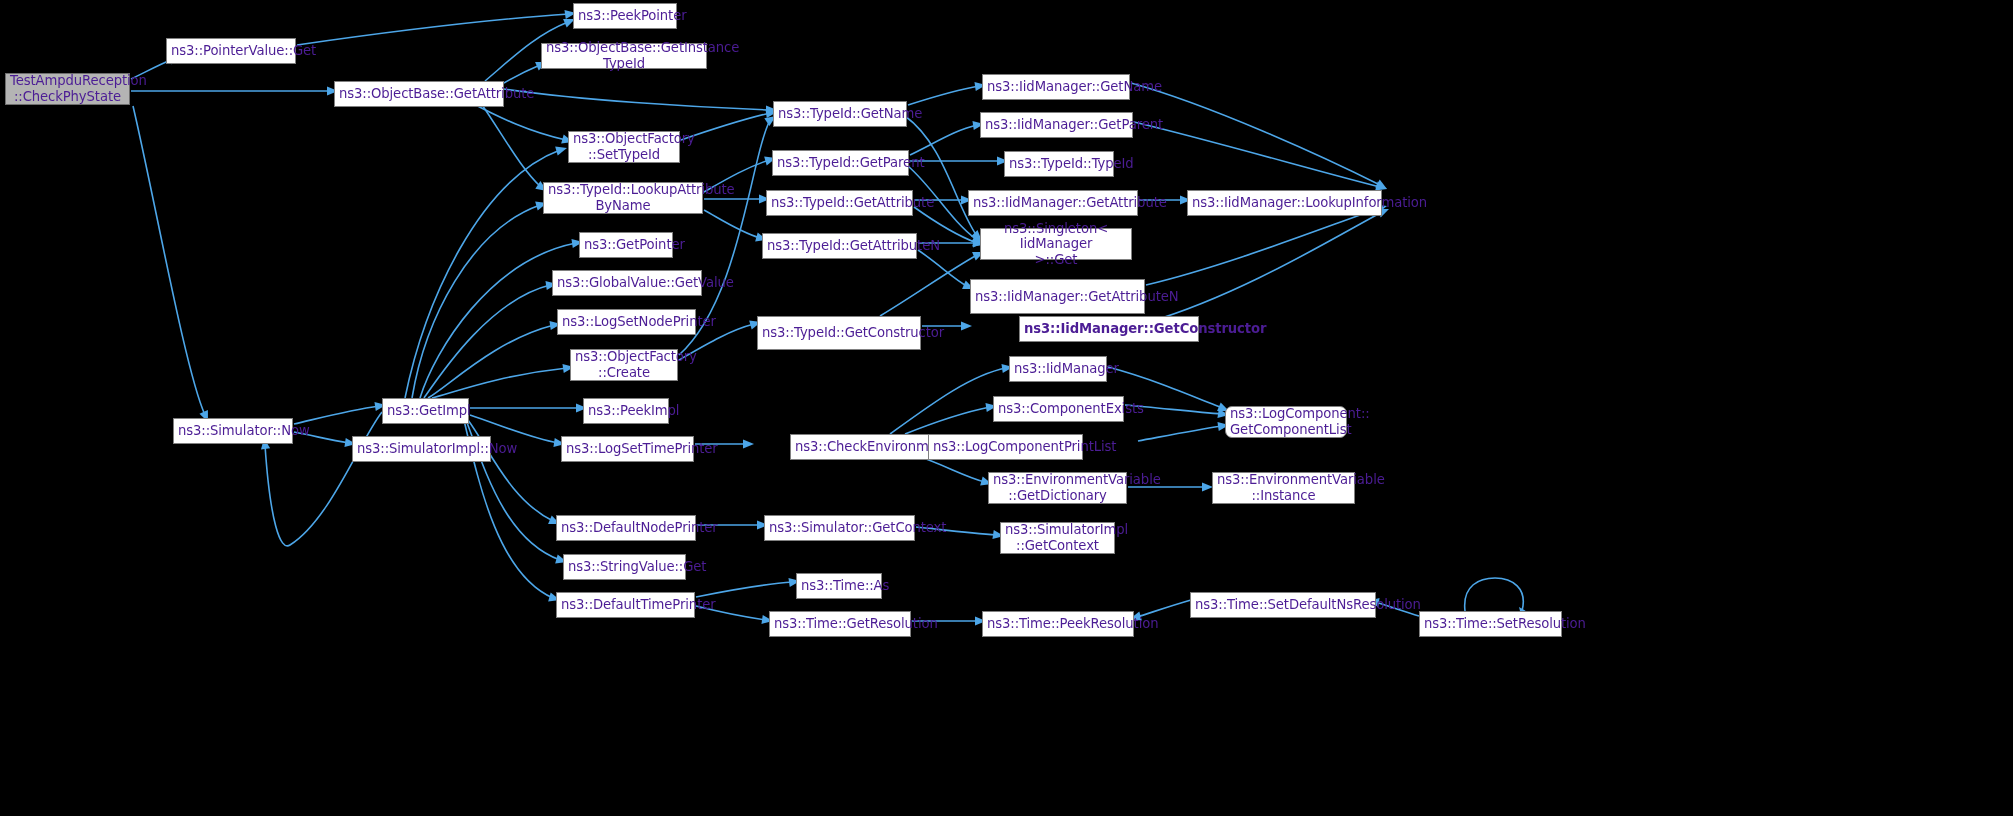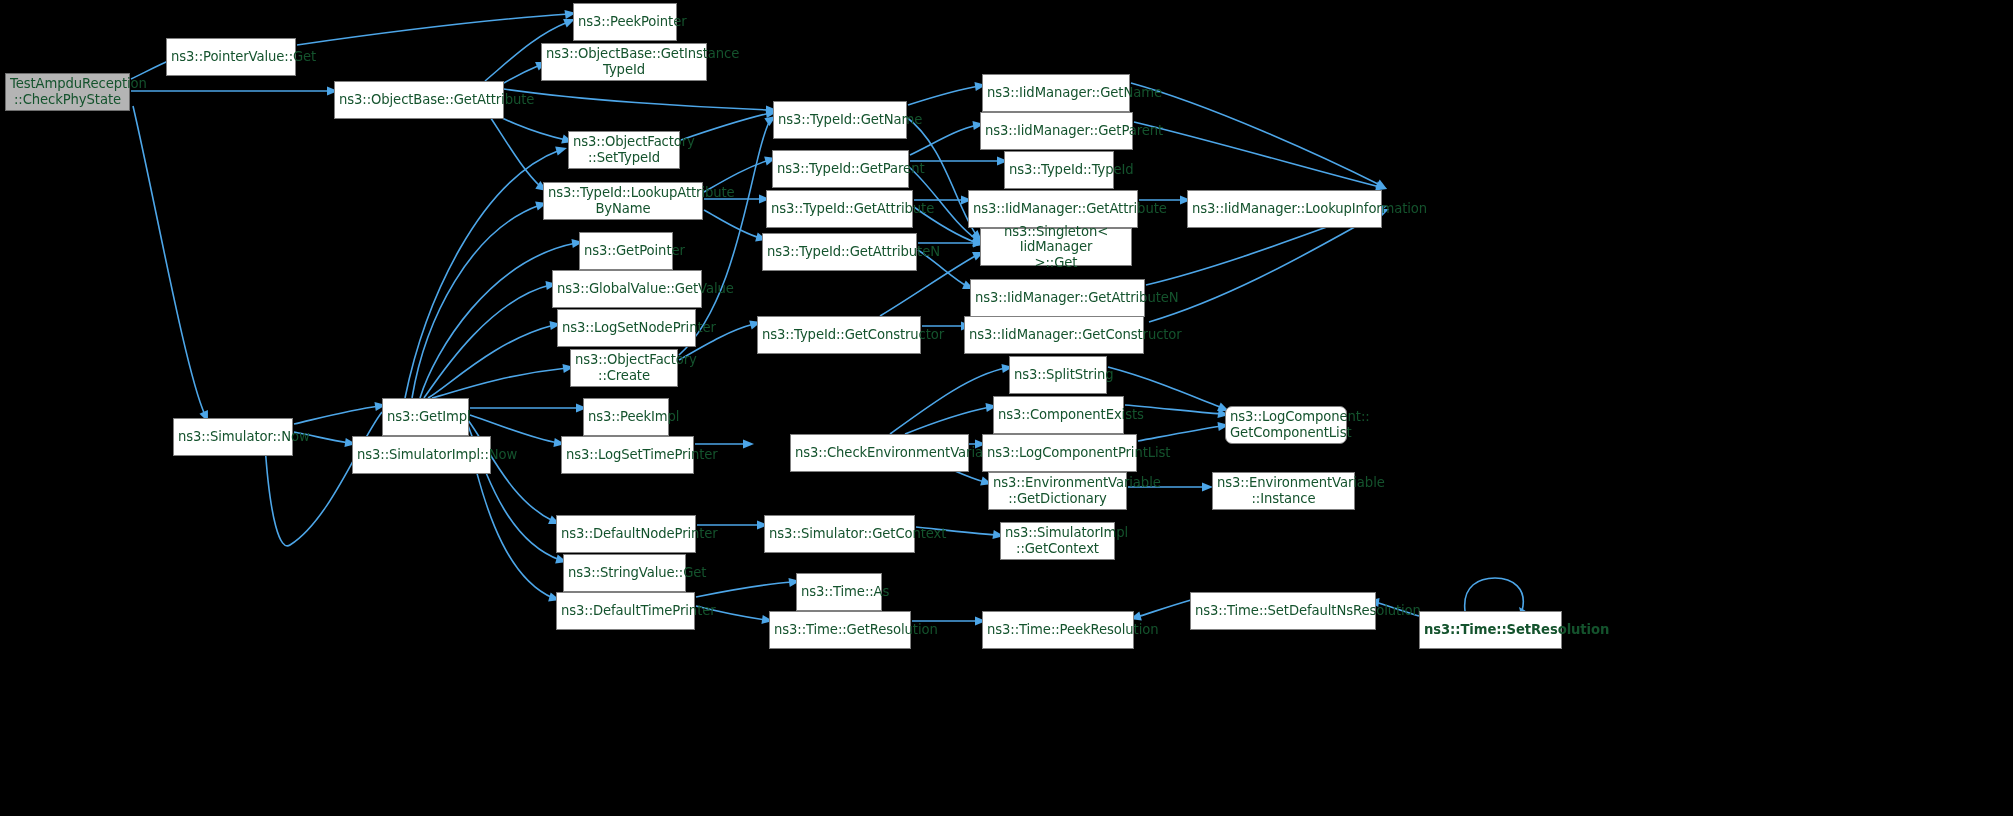--- a/index.html
+++ b/index.html
@@ -22,29 +22,29 @@
     left: 0;
     width: 2013px;
     height: 816px;
     pointer-events: none;
   }
   .node {
     position: absolute;
     box-sizing: border-box;
     background: #FFFFFF;
     border: 1px solid #808080;
-    color: #14532d;
+    color: #4c1d95;
     font-size: 13.2px;
     line-height: 1.18;
     display: flex;
     align-items: center;
     justify-content: center;
     text-align: center;
     white-space: pre-line;
-    padding: 18px 4px;
+    padding: 12px 4px;
     letter-spacing: -0.1px;
     z-index: 5;
   }
   .node.root {
     background: #B4B4B4;
     border: 1px solid #6E6E6E;
   }
   .node-label {
     display: block;
     width: 100%;
@@ -214,30 +214,30 @@
       <div class="node" style="left: 764px; top: 515px; width: 151px; height: 21px;"><span class="node-label">ns3::Simulator::GetContext</span></div>
       <div class="node" style="left: 796px; top: 573px; width: 86px; height: 21px;"><span class="node-label">ns3::Time::As</span></div>
       <div class="node" style="left: 769px; top: 611px; width: 142px; height: 21px;"><span class="node-label">ns3::Time::GetResolution</span></div>
       <div class="node" style="left: 982px; top: 74px; width: 148px; height: 21px;"><span class="node-label">ns3::IidManager::GetName</span></div>
       <div class="node" style="left: 980px; top: 112px; width: 153px; height: 21px;"><span class="node-label">ns3::IidManager::GetParent</span></div>
       <div class="node" style="left: 1004px; top: 151px; width: 110px; height: 21px;"><span class="node-label">ns3::TypeId::TypeId</span></div>
       <div class="node" style="left: 968px; top: 190px; width: 170px; height: 21px;"><span class="node-label">ns3::IidManager::GetAttribute</span></div>
       <div class="node" style="left: 980px; top: 228px; width: 152px; height: 32px;"><span class="node-label">ns3::Singleton&lt; IidManager
 &gt;::Get</span></div>
       <div class="node" style="left: 970px; top: 279px; width: 175px; height: 35px;"><span class="node-label">ns3::IidManager::GetAttributeN</span></div>
-      <div class="node" style="left: 964px; top: 316px; width: 180px; height: 18px;"><span class="node-label">ns3::IidManager::GetConstructor</span></div>
-      <div class="node" style="left: 1009px; top: 356px; width: 98px; height: 21px;"><span class="node-label">ns3::SplitString</span></div>
+      <div class="node" style="left: 1019px; top: 316px; width: 180px; height: 18px; font-weight: bold;"><span class="node-label">ns3::IidManager::GetConstructor</span></div>
+      <div class="node" style="left: 1009px; top: 356px; width: 98px; height: 21px;"><span class="node-label">ns3::IidManager</span></div>
       <div class="node" style="left: 993px; top: 396px; width: 131px; height: 21px;"><span class="node-label">ns3::ComponentExists</span></div>
-      <div class="node" style="left: 982px; top: 434px; width: 155px; height: 21px; text-align: right;"><span class="node-label">ns3::LogComponentPrintList</span></div>
+      <div class="node" style="left: 928px; top: 434px; width: 155px; height: 21px; text-align: right;"><span class="node-label">ns3::LogComponentPrintList</span></div>
       <div class="node" style="left: 988px; top: 472px; width: 139px; height: 32px;"><span class="node-label">ns3::EnvironmentVariable
 ::GetDictionary</span></div>
       <div class="node" style="left: 1000px; top: 522px; width: 115px; height: 32px;"><span class="node-label">ns3::SimulatorImpl
 ::GetContext</span></div>
       <div class="node" style="left: 982px; top: 611px; width: 152px; height: 21px;"><span class="node-label">ns3::Time::PeekResolution</span></div>
       <div class="node" style="left: 1187px; top: 190px; width: 195px; height: 21px;"><span class="node-label">ns3::IidManager::LookupInformation</span></div>
       <div class="node" style="left: 1225px; top: 406px; width: 122px; height: 32px; border-radius: 7px;"><span class="node-label">ns3::LogComponent::
 GetComponentList</span></div>
       <div class="node" style="left: 1212px; top: 472px; width: 143px; height: 32px;"><span class="node-label">ns3::EnvironmentVariable
 ::Instance</span></div>
       <div class="node" style="left: 1190px; top: 592px; width: 186px; height: 14px;"><span class="node-label">ns3::Time::SetDefaultNsResolution</span></div>
-      <div class="node" style="left: 1419px; top: 611px; width: 143px; height: 21px; font-weight: bold;"><span class="node-label">ns3::Time::SetResolution</span></div>
+      <div class="node" style="left: 1419px; top: 611px; width: 143px; height: 21px;"><span class="node-label">ns3::Time::SetResolution</span></div>
     </div>
 </div>
 
 </body></html>

